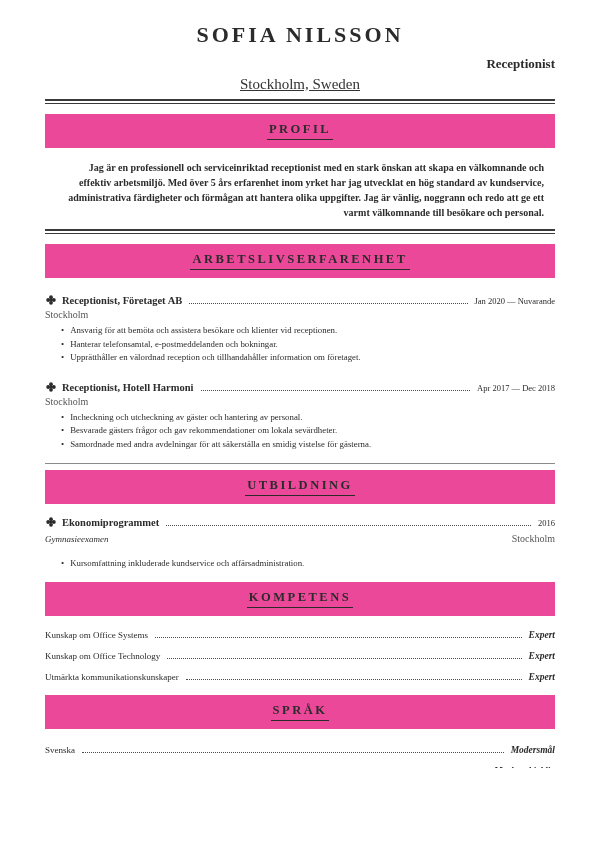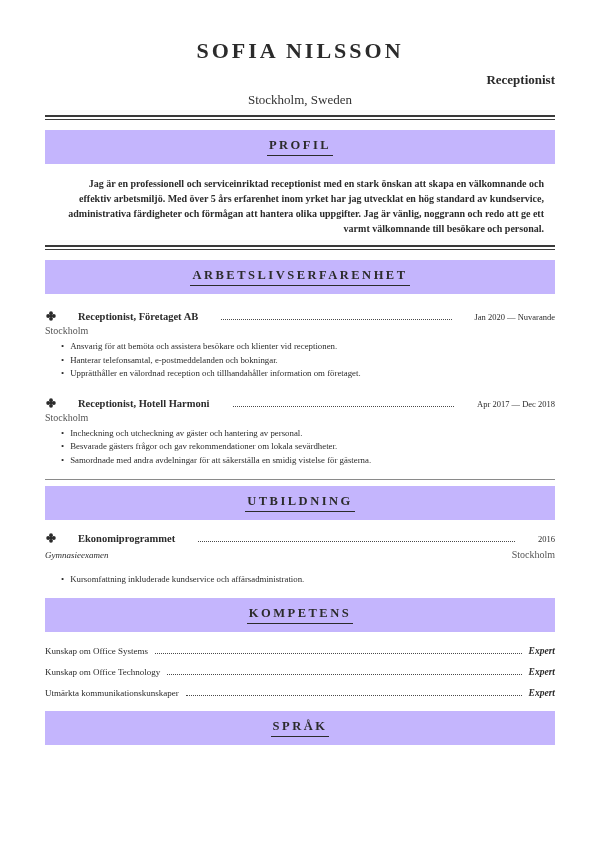--- a/index.html
+++ b/index.html
@@ -1,46 +1,46 @@
 <!DOCTYPE html>
 <html><head>
 <meta charset="utf-8">
 <style>
   html,body{margin:0;padding:0;background:#ffffff;}
   .page{
     position:relative;
     width:600px;height:768px;
-    margin:16px auto;
+    margin:0 auto;
     background:#ffffff;
     font-family:"Liberation Serif","DejaVu Serif",serif;
     color:#2b2b2b;
     box-sizing:border-box;
     padding:22px 45px 8px 45px;
     overflow:hidden;
   }
   
   .hdr{text-align:center;}
   .hdr-name{font-size:22px;font-weight:700;letter-spacing:3px;line-height:26px;}
   .hdr-title{font-size:13px;font-weight:700;margin-top:9px;line-height:13px;text-align:right;}
-  .hdr-loc{font-size:13px;margin-top:8px;line-height:12px;color:#333;}
+  .hdr-loc{font-size:15px;margin-top:8px;line-height:12px;color:#333;text-decoration:underline;}
   .contact-row{display:flex;justify-content:space-between;align-items:baseline;
     font-size:10px;font-weight:700;margin-top:8px;line-height:13px;}
   
   .rule-double{height:2px;border-top:2px solid #3a3a3a;border-bottom:1px solid #3a3a3a;margin-top:9px;}
   .rule-thin{border-top:1px solid #8a8a8a;margin-top:12px;}
   
-  .band{background:#c4b5fd;text-align:center;padding:5px 0 8px 0;margin-top:10px;}
+  .band{background:#ec4899;text-align:center;padding:5px 0 8px 0;margin-top:10px;}
   .band .sec-h{display:inline-block;font-size:12.5px;font-weight:700;letter-spacing:2.5px;
     line-height:14px;border-bottom:1.6px solid #2b2b2b;padding:0 2px 3px 2px;}
   
   .profile-text{width:488px;margin:12px auto 0 auto;text-align:right;
     font-size:10px;line-height:15px;font-weight:bold;}
   
   .entry{margin-top:16px;}
-  .entry-head{display:flex;align-items:flex-end;gap:16px;}
+  .entry-head{display:flex;align-items:flex-end;}
   .marker{flex:0 0 auto;width:10px;height:10px;margin:0 6px 2px 1px;}
   .entry-title{flex:0 0 auto;font-size:10.5px;font-weight:700;line-height:13px;}
   .leader{flex:1 1 auto;border-bottom:1.6px dotted #4a4a4a;margin:0 7px 3px 7px;min-width:18px;}
   .entry-date{flex:0 0 auto;font-size:8.5px;line-height:12px;}
   .entry-loc{font-size:10px;line-height:11px;color:#555;margin-top:2px;}
   .entry-subrow{display:flex;justify-content:space-between;align-items:baseline;margin-top:2px;}
   .entry-subtitle{font-style:italic;font-size:9px;line-height:12px;}
   .bullets{list-style:none;margin:4px 0 0 0;padding:0 0 0 16px;}
   .bullets li{display:flex;gap:6px;font-size:8.8px;line-height:13.5px;}
   .bullets .dot{flex:0 0 auto;font-size:9px;}
@@ -187,14 +187,26 @@
     <div class="pair">
       <span class="pair-label">Utmärkta kommunikationskunskaper</span>
       <span class="leader"></span>
       <span class="pair-value">Expert</span>
     </div>
   </div>
 
   <div class="band" style="margin-top:12px;">
     <span class="sec-h">SPRÅK</span>
   </div>
+  <div class="pair-grid" style="margin-top:15px;">
+    <div class="pair">
+      <span class="pair-label">Svenska</span>
+      <span class="leader"></span>
+      <span class="pair-value">Modersmål</span>
+    </div>
+    <div class="pair">
+      <span class="pair-label">Engelska</span>
+      <span class="leader"></span>
+      <span class="pair-value">Mycket skicklig</span>
+    </div>
+  </div>
 
 </div>
 
 </body></html>

